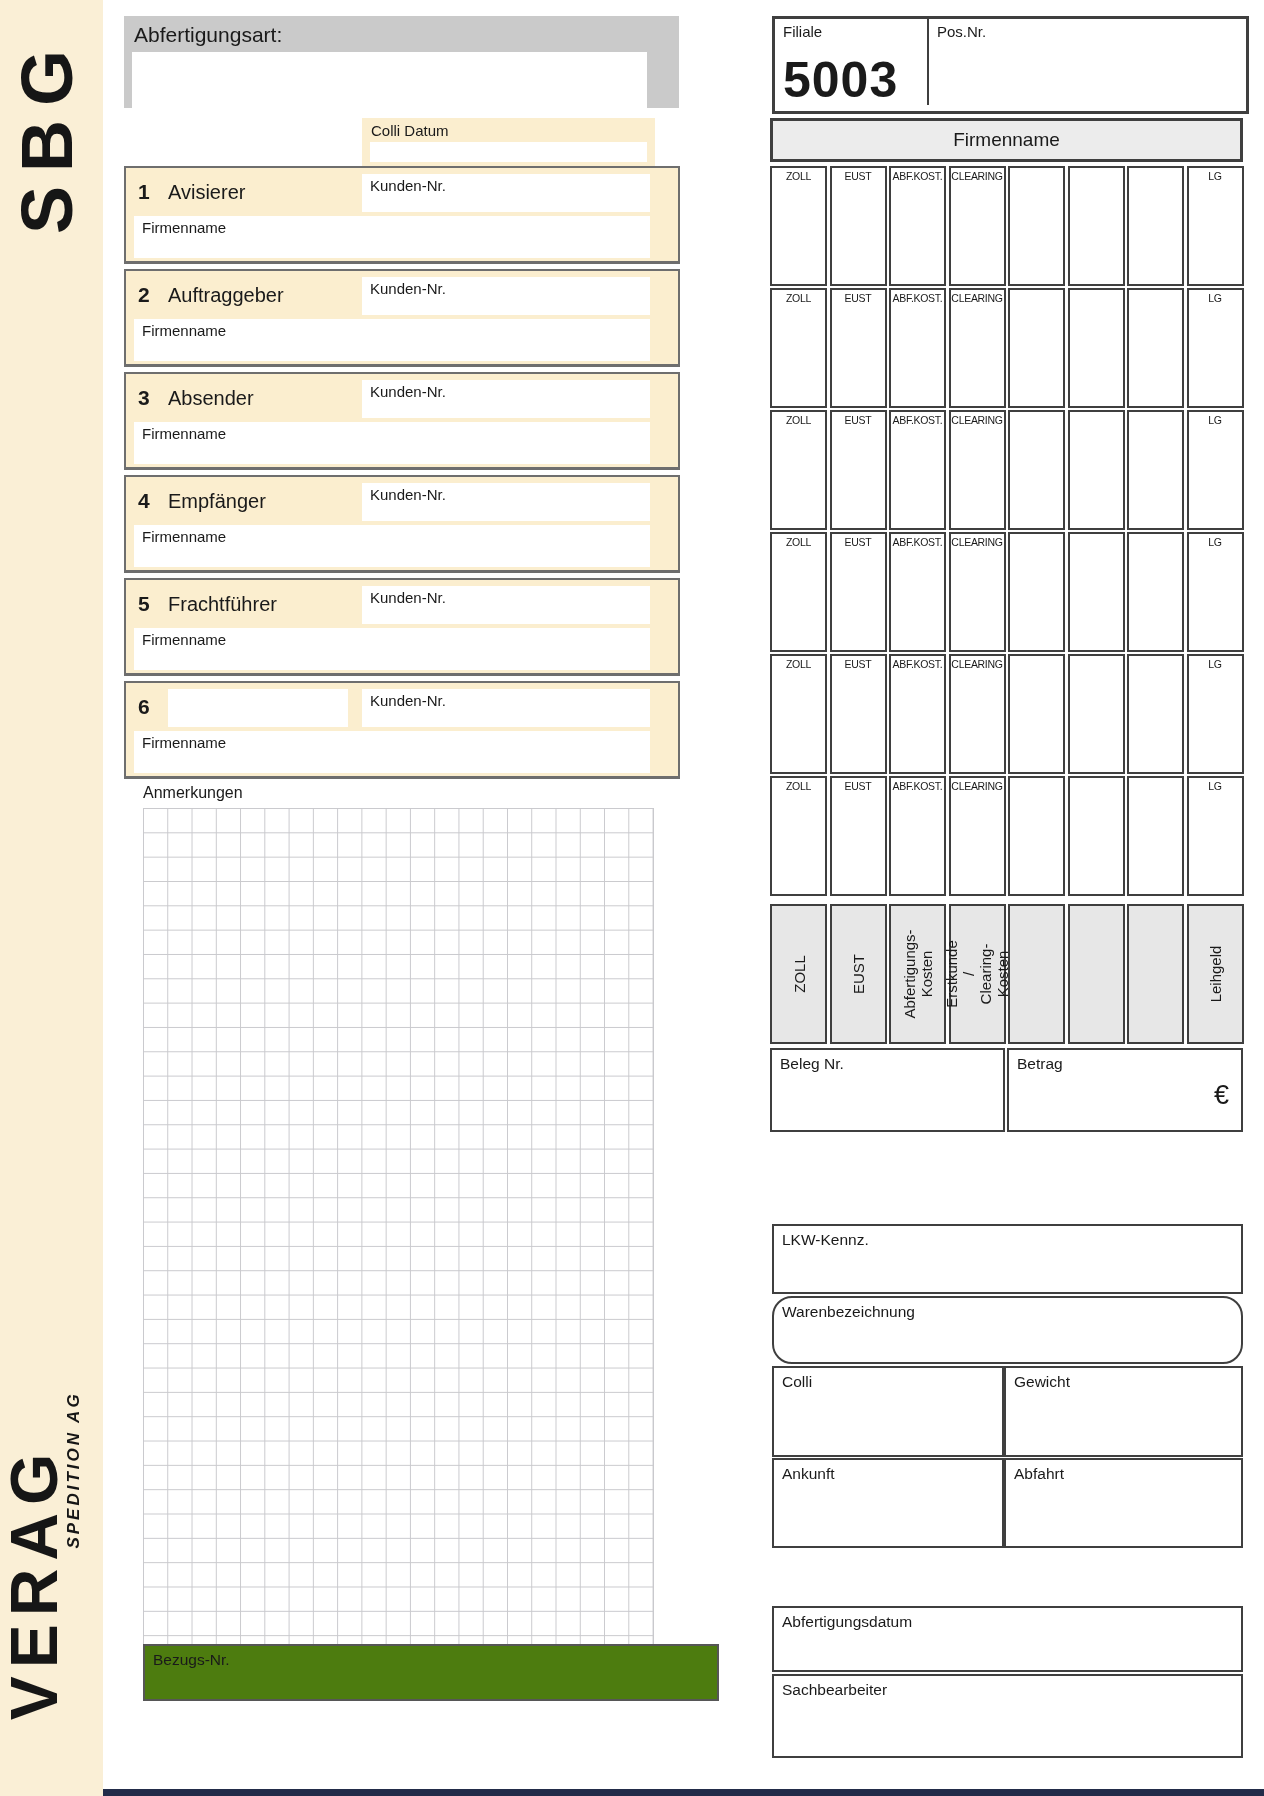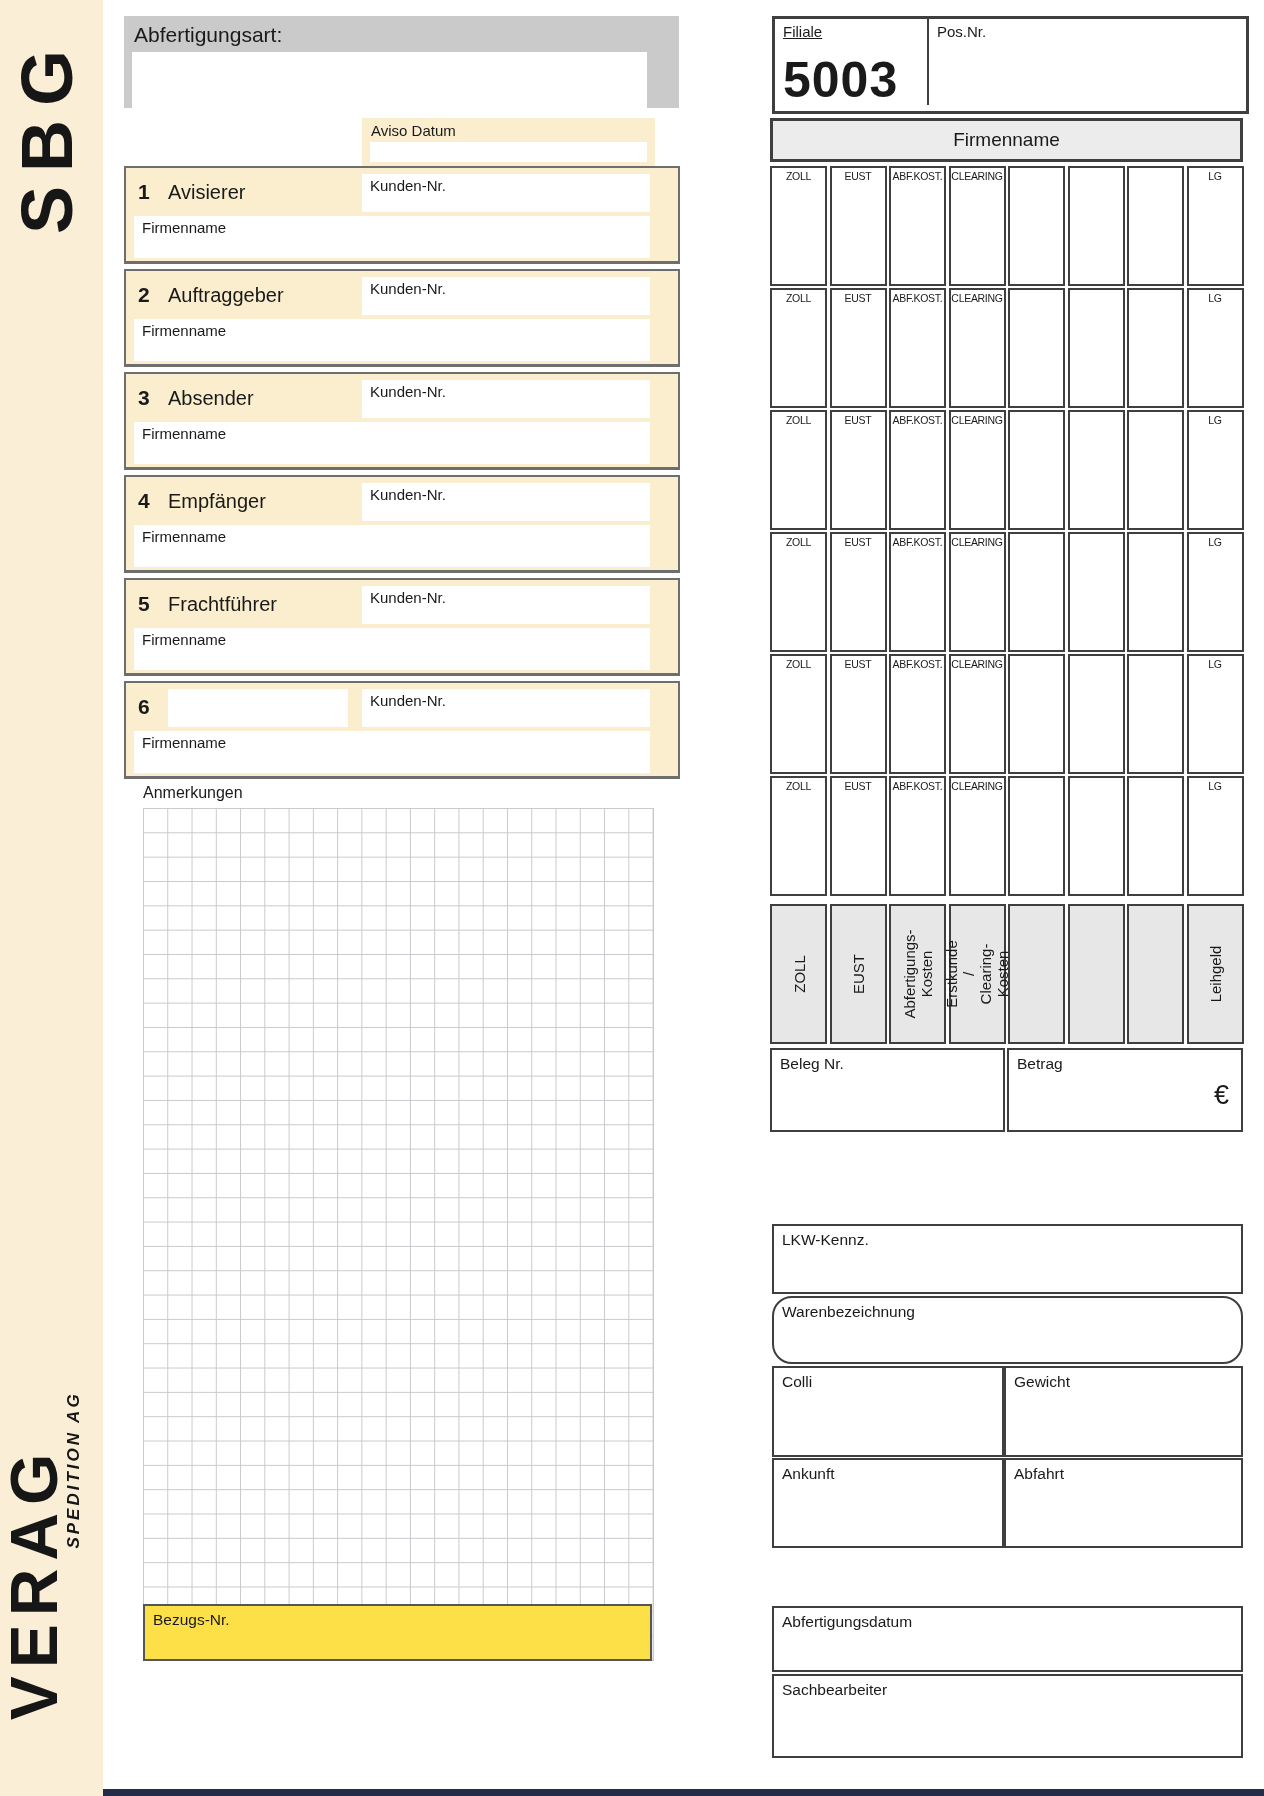--- a/index.html
+++ b/index.html
@@ -17,21 +17,21 @@
   #sbg-logo .vrot{font-size:72px;font-weight:bold;letter-spacing:14px;color:#161616;}
   #verag-logo .vrot{font-size:66px;font-weight:bold;letter-spacing:8px;color:#161616;}
   #spedition-logo .vrot{font-size:17px;font-weight:bold;font-style:italic;letter-spacing:3px;color:#161616;}
 
   
   #abf-art{left:124px;top:16px;width:531px;height:92px;background:#cacaca;padding-left:24px;}
   #abf-art-label{left:10px;top:7px;font-size:21px;position:absolute;}
   #abf-art-input{left:8px;top:36px;width:515px;height:56px;background:#ffffff;position:absolute;}
 
   #filiale-box{left:772px;top:16px;width:471px;height:92px;background:#ffffff;border:3px solid #3f3f3f;}
-  #filiale-label{position:absolute;left:8px;top:4px;font-size:15px;text-decoration:underline;}
+  #filiale-label{position:absolute;left:8px;top:4px;font-size:15px;}
   #filiale-value{position:absolute;left:8px;top:32px;font-size:50px;font-weight:bold;letter-spacing:1px;}
   #posnr-area{position:absolute;left:124px;top:0;width:347px;height:86px;border-left:2px solid #3f3f3f;margin-left:28px;}
   #posnr-label{position:absolute;left:8px;top:4px;font-size:15px;}
 
   
   #aviso-box{left:362px;top:118px;width:293px;height:48px;background:#fbeecf;}
   #aviso-label{position:absolute;left:9px;top:4px;font-size:15px;}
   #aviso-input{position:absolute;left:8px;top:24px;width:277px;height:20px;background:#ffffff;}
 
   
@@ -69,21 +69,21 @@
   .ship-box{position:absolute;background:#ffffff;border:2px solid #3f3f3f;box-sizing:border-box;}
   #lkw-box{left:772px;top:1224px;width:471px;height:70px;}
   #waren-box{left:772px;top:1296px;width:471px;height:68px;border-radius:20px;}
   #colli-box{left:772px;top:1366px;width:232px;height:91px;}
   #gewicht-box{left:1004px;top:1366px;width:239px;height:91px;}
   #ankunft-box{left:772px;top:1458px;width:232px;height:90px;}
   #abfahrt-box{left:1004px;top:1458px;width:239px;height:90px;}
 
   #abfdatum-box{left:772px;top:1606px;width:471px;height:66px;}
   #sachb-box{left:772px;top:1674px;width:471px;height:84px;}
-  #bezug-box{left:143px;top:1604px;width:509px;height:57px;background:#fde047;border:2px solid #565656;box-sizing:border-box;}
+  #bezug-box{left:143px;top:1644px;width:576px;height:57px;background:#4d7c0f;border:2px solid #565656;box-sizing:border-box;}
 
   #bottom-bar{left:103px;top:1789px;width:1161px;height:7px;background:#222c49;}
 </style>
 </head>
 <body>
 
 <div class="abs" id="side-strip"></div>
 <div class="vrot-wrap" id="sbg-logo" style="left:6px;top:22px;width:82px;height:225px;">
   <span class="vrot">SBG</span>
 </div>
@@ -101,21 +101,21 @@
 
 <div class="abs" id="filiale-box">
   <span id="filiale-label">Filiale</span>
   <span id="filiale-value">5003</span>
   <div id="posnr-area">
     <span id="posnr-label">Pos.Nr.</span>
   </div>
 </div>
 
 <div class="abs" id="aviso-box">
-  <span id="aviso-label">Aviso Datum</span>
+  <span id="aviso-label">Colli Datum</span>
   <div id="aviso-input"></div>
 </div>
 
 <div id="party-blocks">
     <div class="party-block" style="top: 166px;">
       <div class="pnum">1</div>
       <div class="plabel">Avisierer</div>
       <div class="kunden-box">
         <span class="field-label">Kunden-Nr.</span>
       </div>

